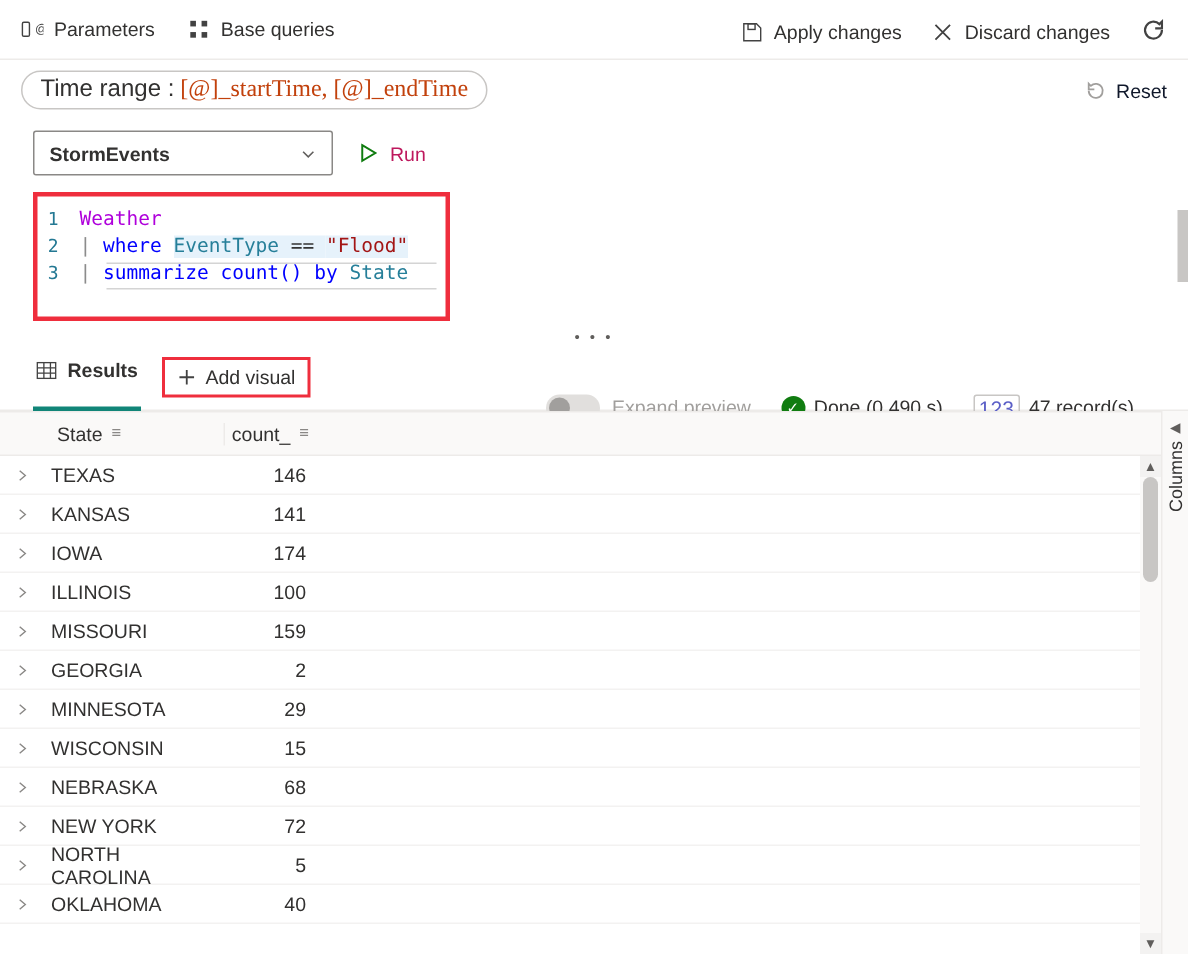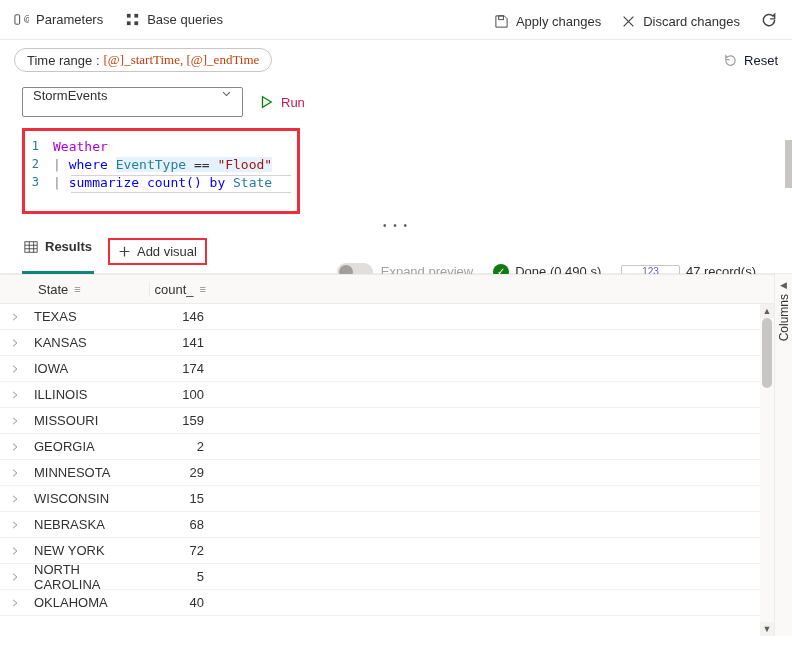--- a/index.html
+++ b/index.html
@@ -26,32 +26,33 @@
   .tb-btn .ic { width: 15px; height: 15px; display: flex; align-items: center; justify-content: center; color: #424242; }
   .refresh-ic { width: 18px; height: 18px; }
 
   .timebar {
     display: flex; align-items: center; height: 40px; padding: 0 14px;
   }
   .pill {
     border: 1px solid #c8c6c4;
     border-radius: 14px;
     padding: 3px 12px;
-    font-size: 13px;
+    font-size: 16px;
     display: flex; align-items: center; gap: 4px;
     color: #323130;
   }
   .pill .param { color: #c2410c; font-family: Liberation Serif, serif; }
   .resetbtn { margin-left: auto; color: #0f172a; display: flex; align-items: center; gap: 6px; cursor: pointer; }
 
   .querybar { display: flex; align-items: center; gap: 16px; padding: 0 22px; height: 44px; }
   .dd {
-    border: 1px solid #8a8886; height: 30px; width: 221px;
-    display: flex; padding: 0 10px; border-radius: 2px;
+    border: 1px solid #8a8886; height: 30px; width: 200px;
+    display: flex; align-items: center; padding: 0 10px; border-radius: 2px;
     cursor: pointer;
+    font-weight: bold;
   }
   .dd .chev { margin-left: auto; color: #605e5c; }
   .runbtn { display: flex; align-items: center; gap: 8px; color: #be185d; cursor: pointer; }
   .runbtn .play { color: #107c10; }
 
   .editor {
     margin: 4px 22px 0 22px;
     border: 3px solid #ef2e3d;
     padding: 6px 4px 20px 4px;
     width: 278px;
@@ -83,21 +84,21 @@
   .tab .ic { color:#424242; }
   .addvis { border: 2px solid #ef2e3d; padding: 4px 8px; display:flex; align-items:center; gap:6px; cursor:pointer;}
 
   .status { margin-left:auto; display:flex; align-items:center; gap:20px; padding-right:14px;margin-top:40px;}
   .toggle { display:flex; align-items:center; gap:8px; color:#a19f9d; }
   .togswitch { width:36px; height:18px; border-radius:10px; background:#e1dfdd; position:relative; }
   .togswitch::after{ content:""; width:14px; height:14px; border-radius:50%; background:#a19f9d; position:absolute; top:2px; left:2px;}
   .done { display:flex; align-items:center; gap:6px; }
   .done .ci { width:16px;height:16px;border-radius:50%;background:#107c10;color:#fff;display:flex;align-items:center;justify-content:center;font-size:10px;}
   .reccount { display:flex; align-items:center; gap:6px; color:#323130;}
-  .reccount .badge{ color:#5b5fc7; border:1px solid #c8c6c4; padding:0 20px; font-size:10px; border-radius:2px;}
+  .reccount .badge{ color:#5b5fc7; border:1px solid #c8c6c4; padding:0 3px; font-size:14px; border-radius:2px;}
 
   .gridwrap { display:flex; position:relative; height: calc(652px - 40px - 40px - 44px - 112px - 10px - 44px); }
   .grid { flex:1; overflow:auto; }
   .ghead { display:flex; background:#faf9f8; border-top:1px solid #edebe9; border-bottom:1px solid #edebe9; height:30px; align-items:center; position:sticky; top:0;}
   .ghead .exp { width:30px; }
   .ghead .col { display:flex; align-items:center; gap:6px; padding:0 8px; }
   .ghead .col1 { width:120px; border-right:1px solid #edebe9;}
   .ghead .col2 { width:64px; text-align:right; justify-content:flex-end;}
   .hmenu { color:#8a8886; font-size:11px;}
   .grow { display:flex; align-items:center; height:26px; border-bottom:1px solid #f3f2f1; }

